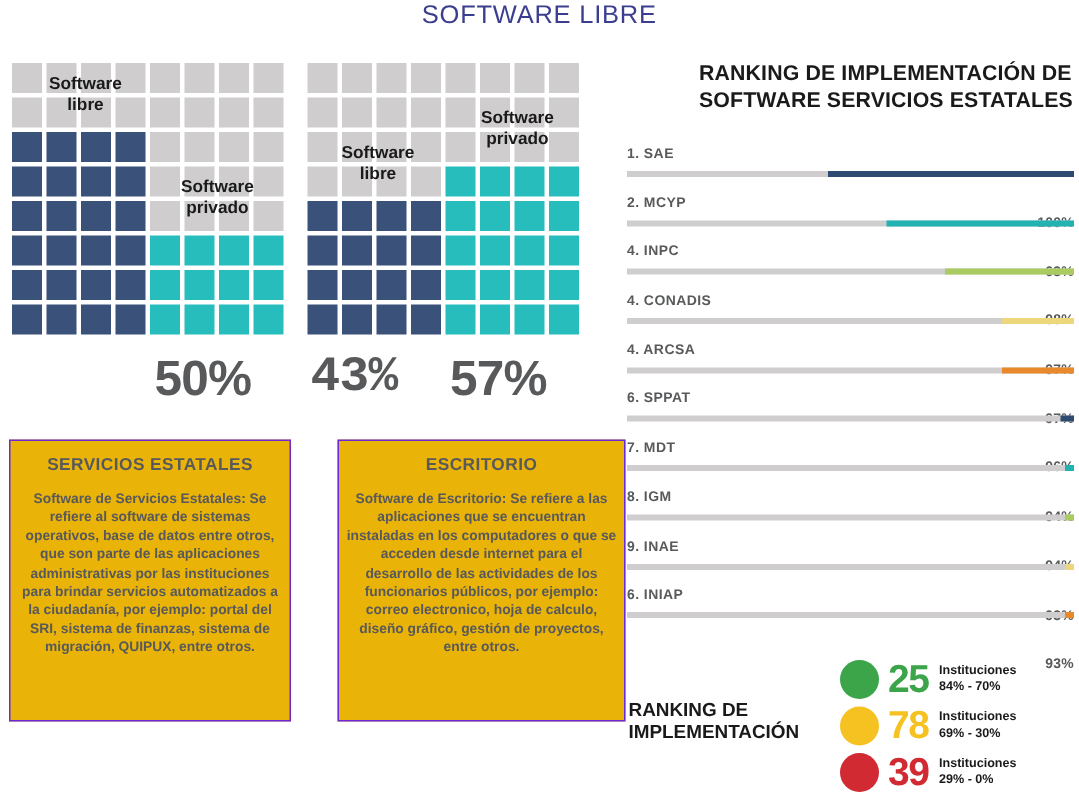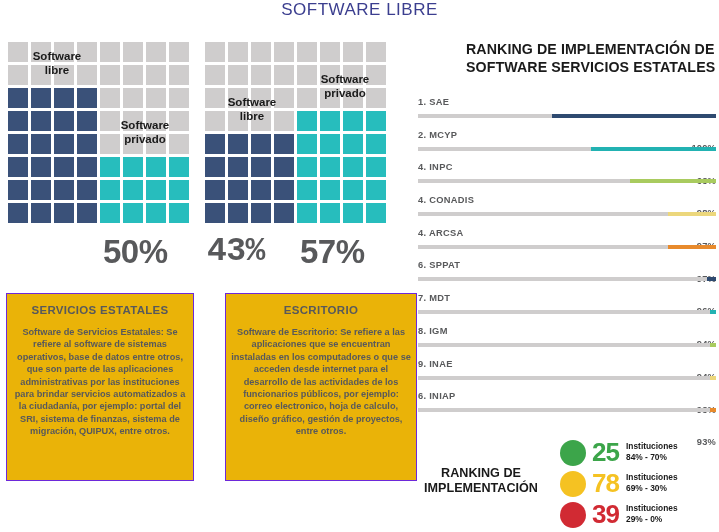--- a/index.html
+++ b/index.html
@@ -75,21 +75,21 @@
     position:absolute;right:0;top:0;font-size:9.3px;font-weight:bold;
     color:#58595b;letter-spacing:.2px;line-height:11px;margin-top:46px;
   }
   .rank-track{
     position:absolute;left:0;top:17px;width:298px;height:4px;background:#cfcdcd;
   }
   .rank-fill{position:absolute;right:0;top:0;height:4px;}
 
   
   #legend-title{
-    position:absolute;left:408px;top:466px;width:146px;text-align:center;
+    position:absolute;left:419px;top:466px;width:146px;text-align:left;
     font-size:12.6px;font-weight:bold;color:#1a1a1a;line-height:15px;
   }
   #legend-rows{position:absolute;left:560px;top:438px;width:159px;}
   .legend-row{position:relative;height:31px;}
   .legend-dot{
     position:absolute;left:0;top:2px;width:26px;height:26px;border-radius:50%;
   }
   .legend-num{
     position:absolute;left:32px;top:-1px;font-size:26px;font-weight:bold;
     line-height:30px;letter-spacing:-1px;

